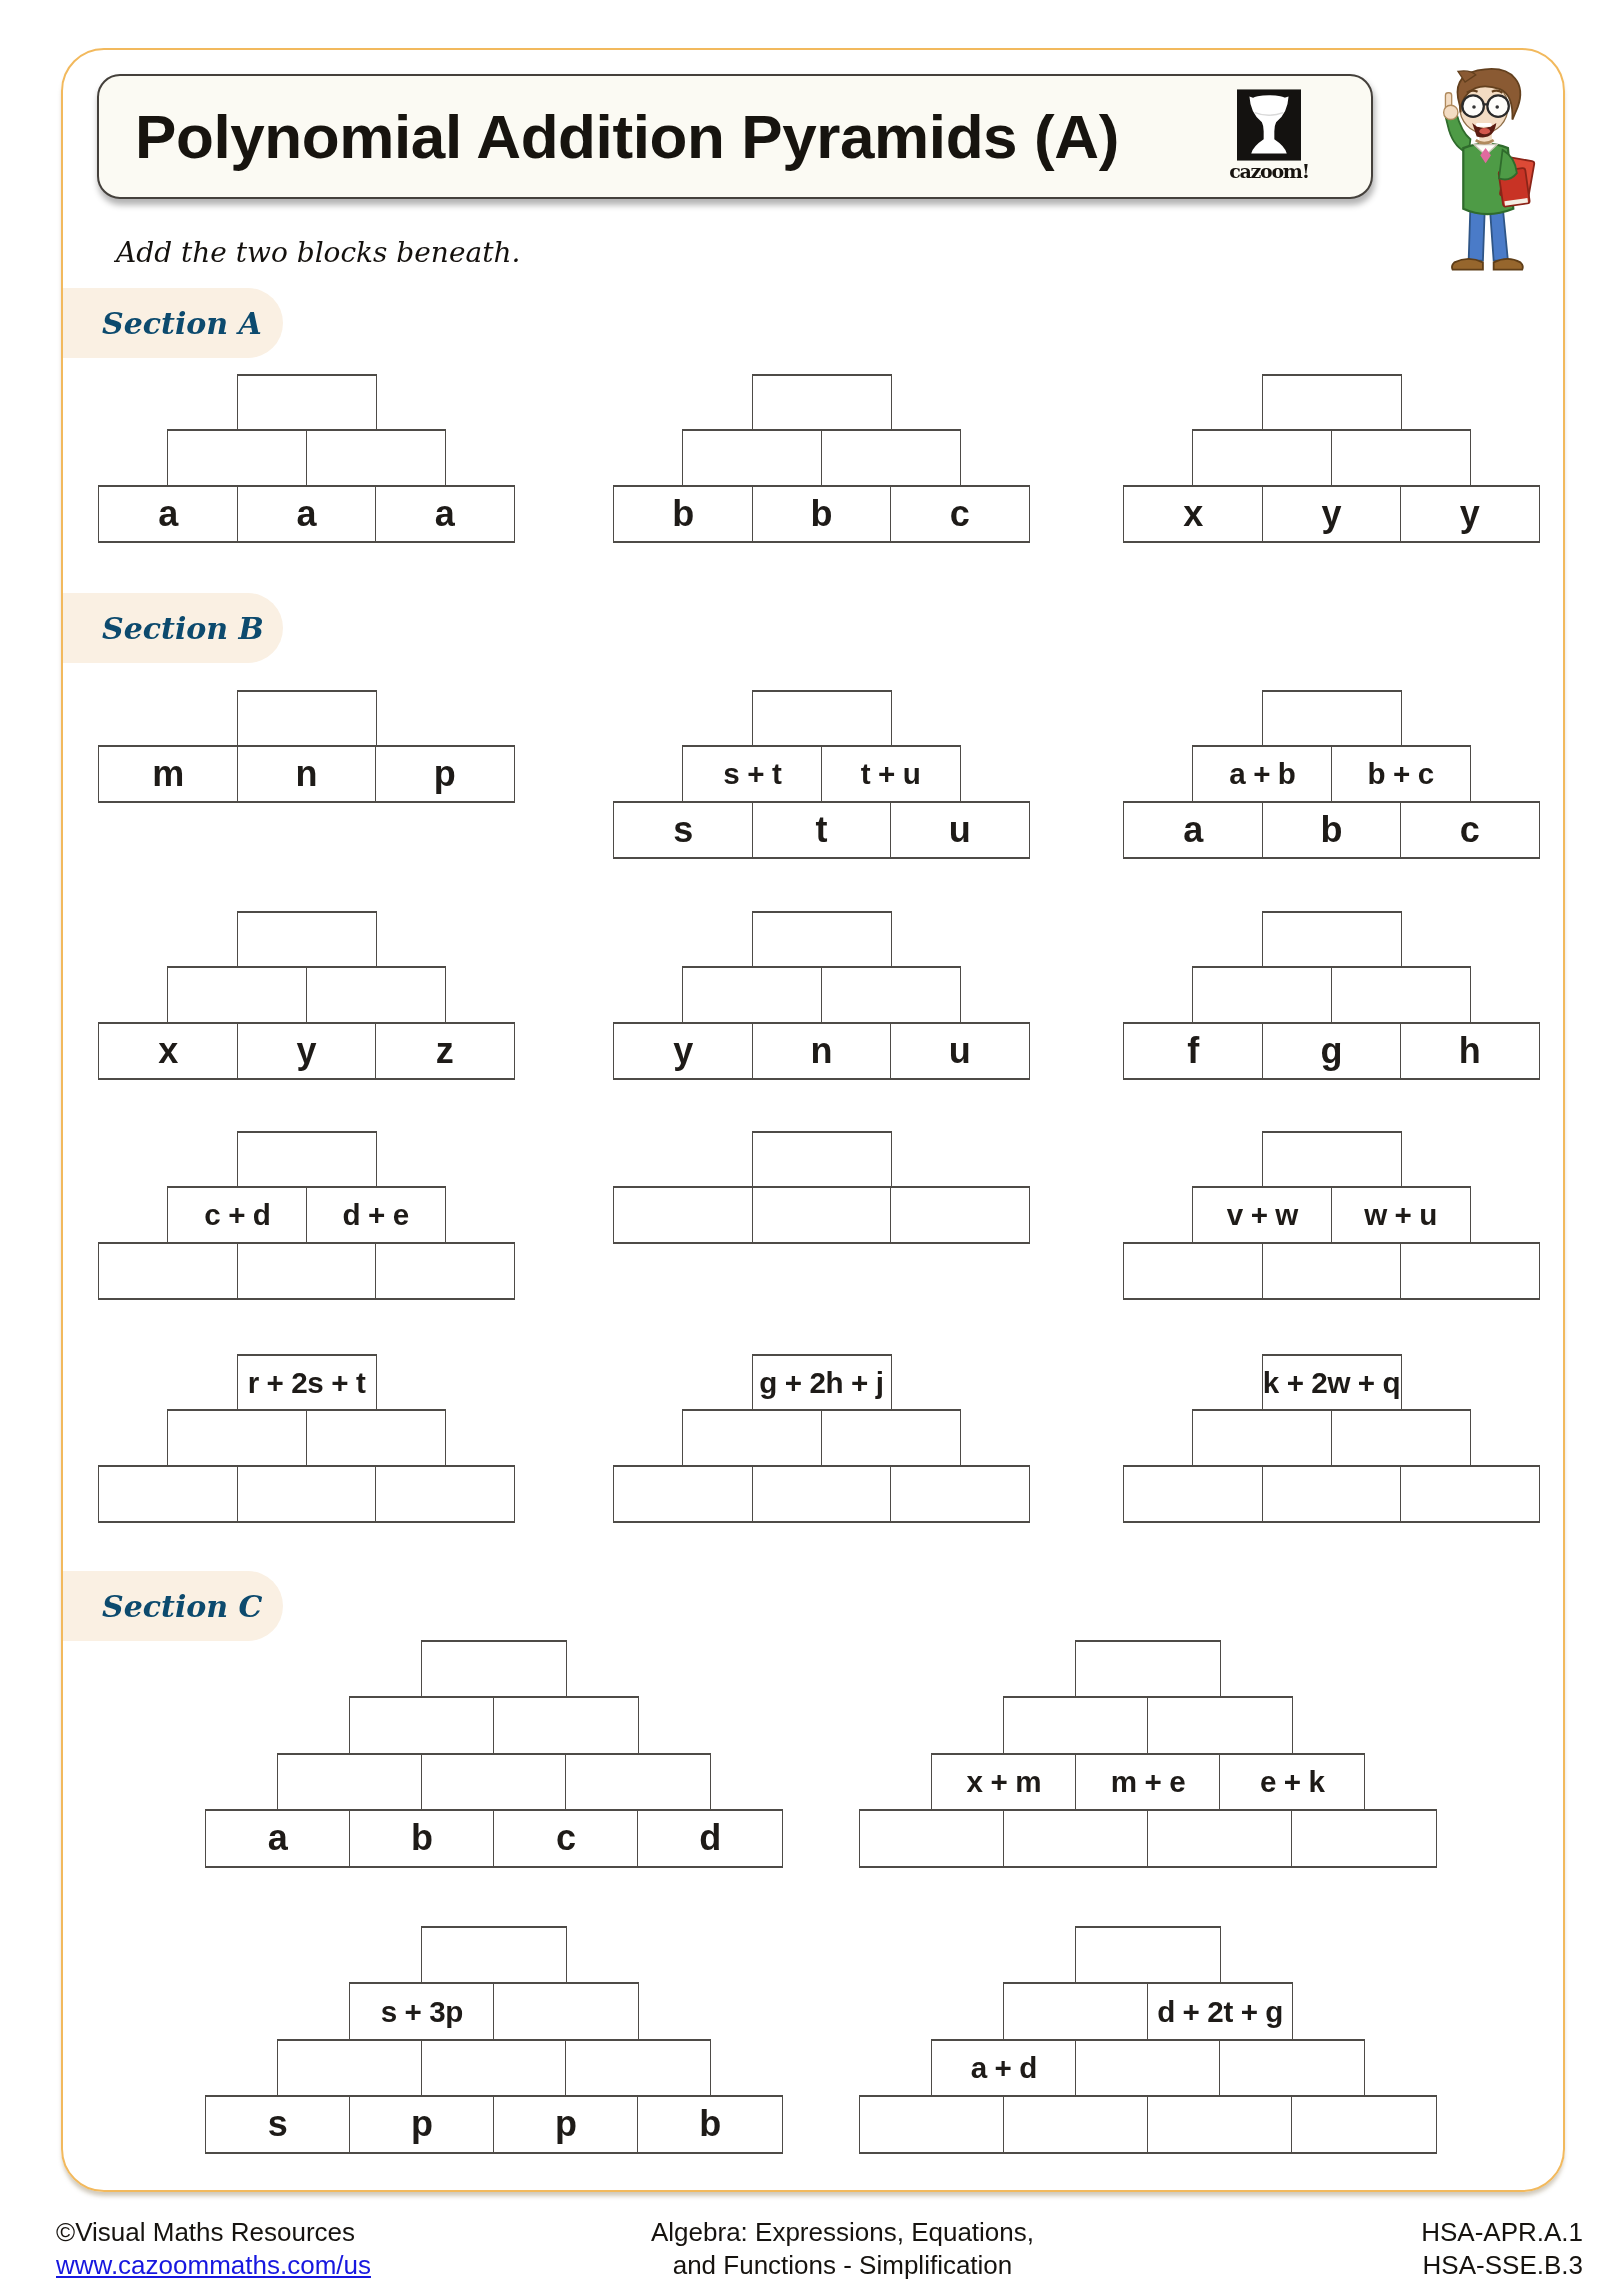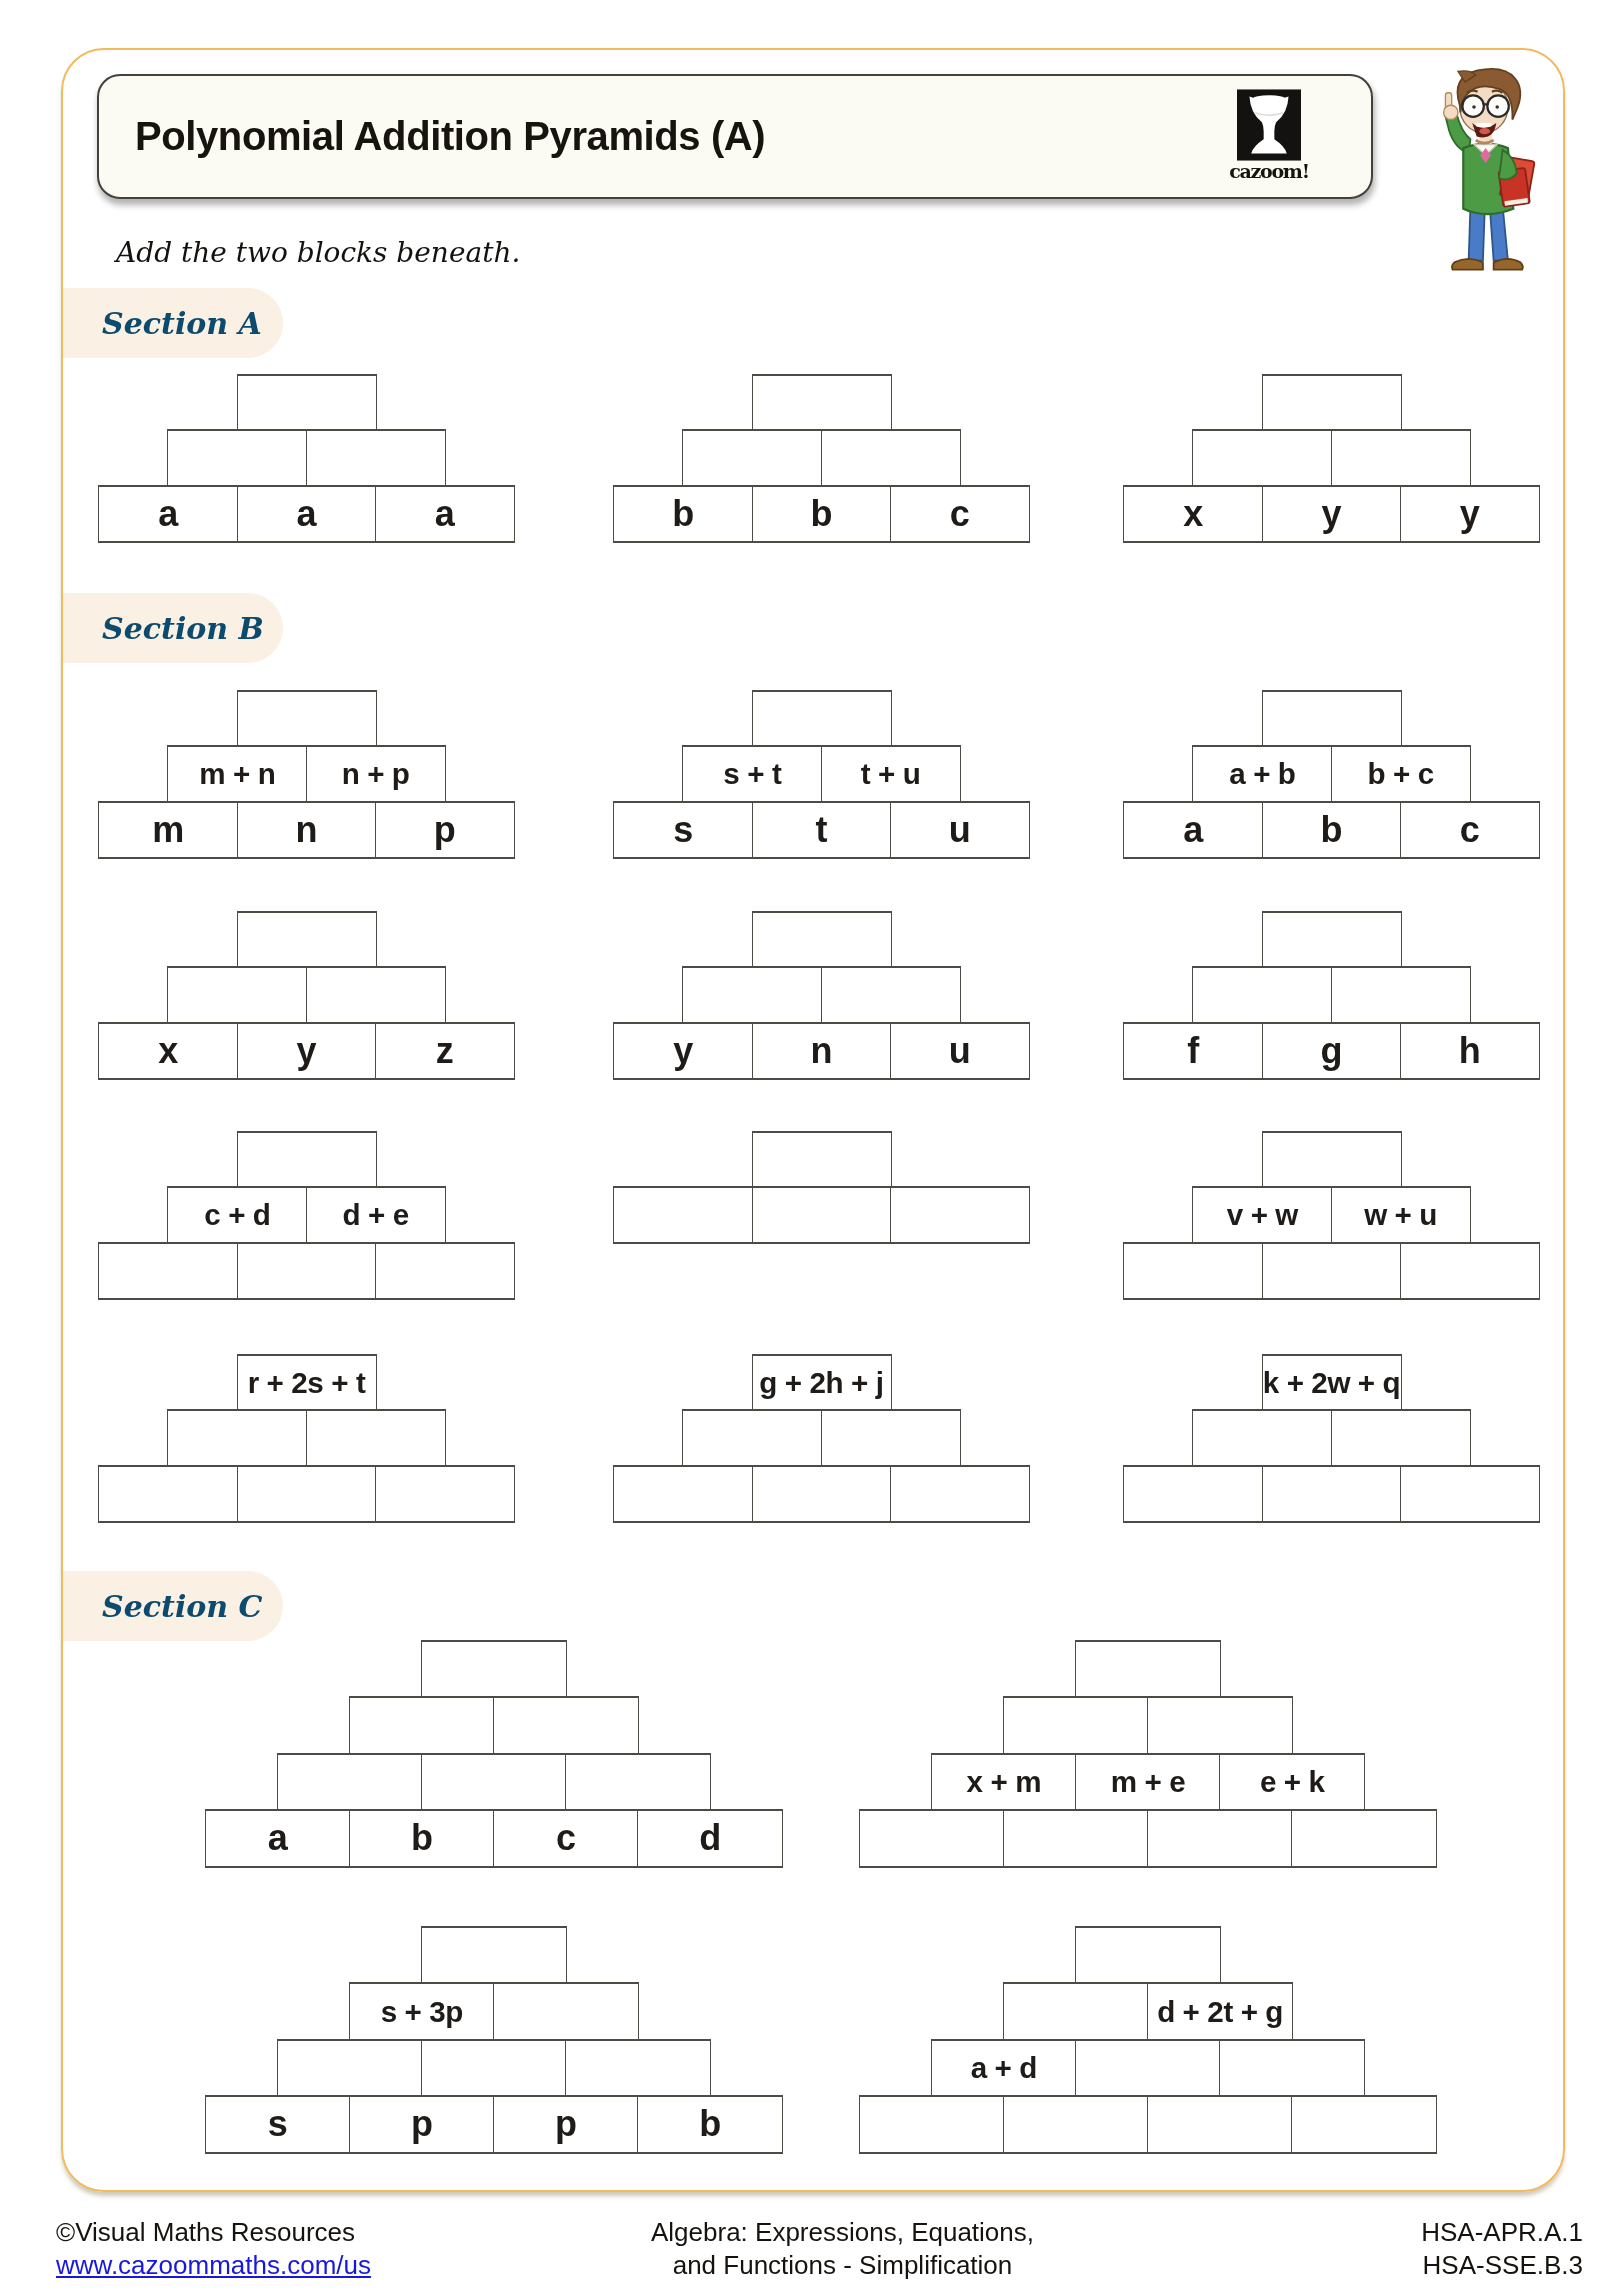--- a/index.html
+++ b/index.html
@@ -16,21 +16,21 @@
     z-index:0;
   }
   .title-box {
     position:absolute; left:97px; top:74px; width:1276px; height:125px;
     background:var(--panel,#FBFAF3);
     border:2.7px solid #44403B; border-radius:23px;
     box-shadow:1.8px 5.4px 6.3px rgba(0,0,0,0.30);
     display:flex; align-items:center; z-index:2; box-sizing:border-box;
   }
   .title-box h1 {
-    margin:0 0 0 36px; font-size:40px; font-weight:bold;
+    margin:0 0 0 36px; font-size:62px; font-weight:bold;
     letter-spacing:-0.4px; color:#17140F; white-space:nowrap;
   }
   .logo {
     position:absolute; right:41px; top:12.5px; width:122px; text-align:center;
   }
   .logo svg { width:64px; height:72px; display:block; margin:0 auto; }
   .logo-text {
     font-family:"DejaVu Serif", serif; font-weight:bold;
     font-size:19px; letter-spacing:-1.3px; margin-top:-0.9px; color:#17130E;
   }
@@ -181,24 +181,20 @@
         <div class="pbox">y</div>
         <div class="pbox">y</div>
       </div>
     </div>
     <div class="section-pill" style="top: 593px;">Section B</div>
     <div class="pyramid p3" style="left: 97px; top: 690px; width: 419px;">
       <div class="prow">
         <div class="pbox"></div>
       </div>
       <div class="prow">
-        <div class="pbox expr">m + n</div>
-        <div class="pbox expr">n + p</div>
-      </div>
-      <div class="prow">
         <div class="pbox">m</div>
         <div class="pbox">n</div>
         <div class="pbox">p</div>
       </div>
     </div>
     <div class="pyramid p3" style="left: 612px; top: 690px; width: 419px;">
       <div class="prow">
         <div class="pbox"></div>
       </div>
       <div class="prow">

